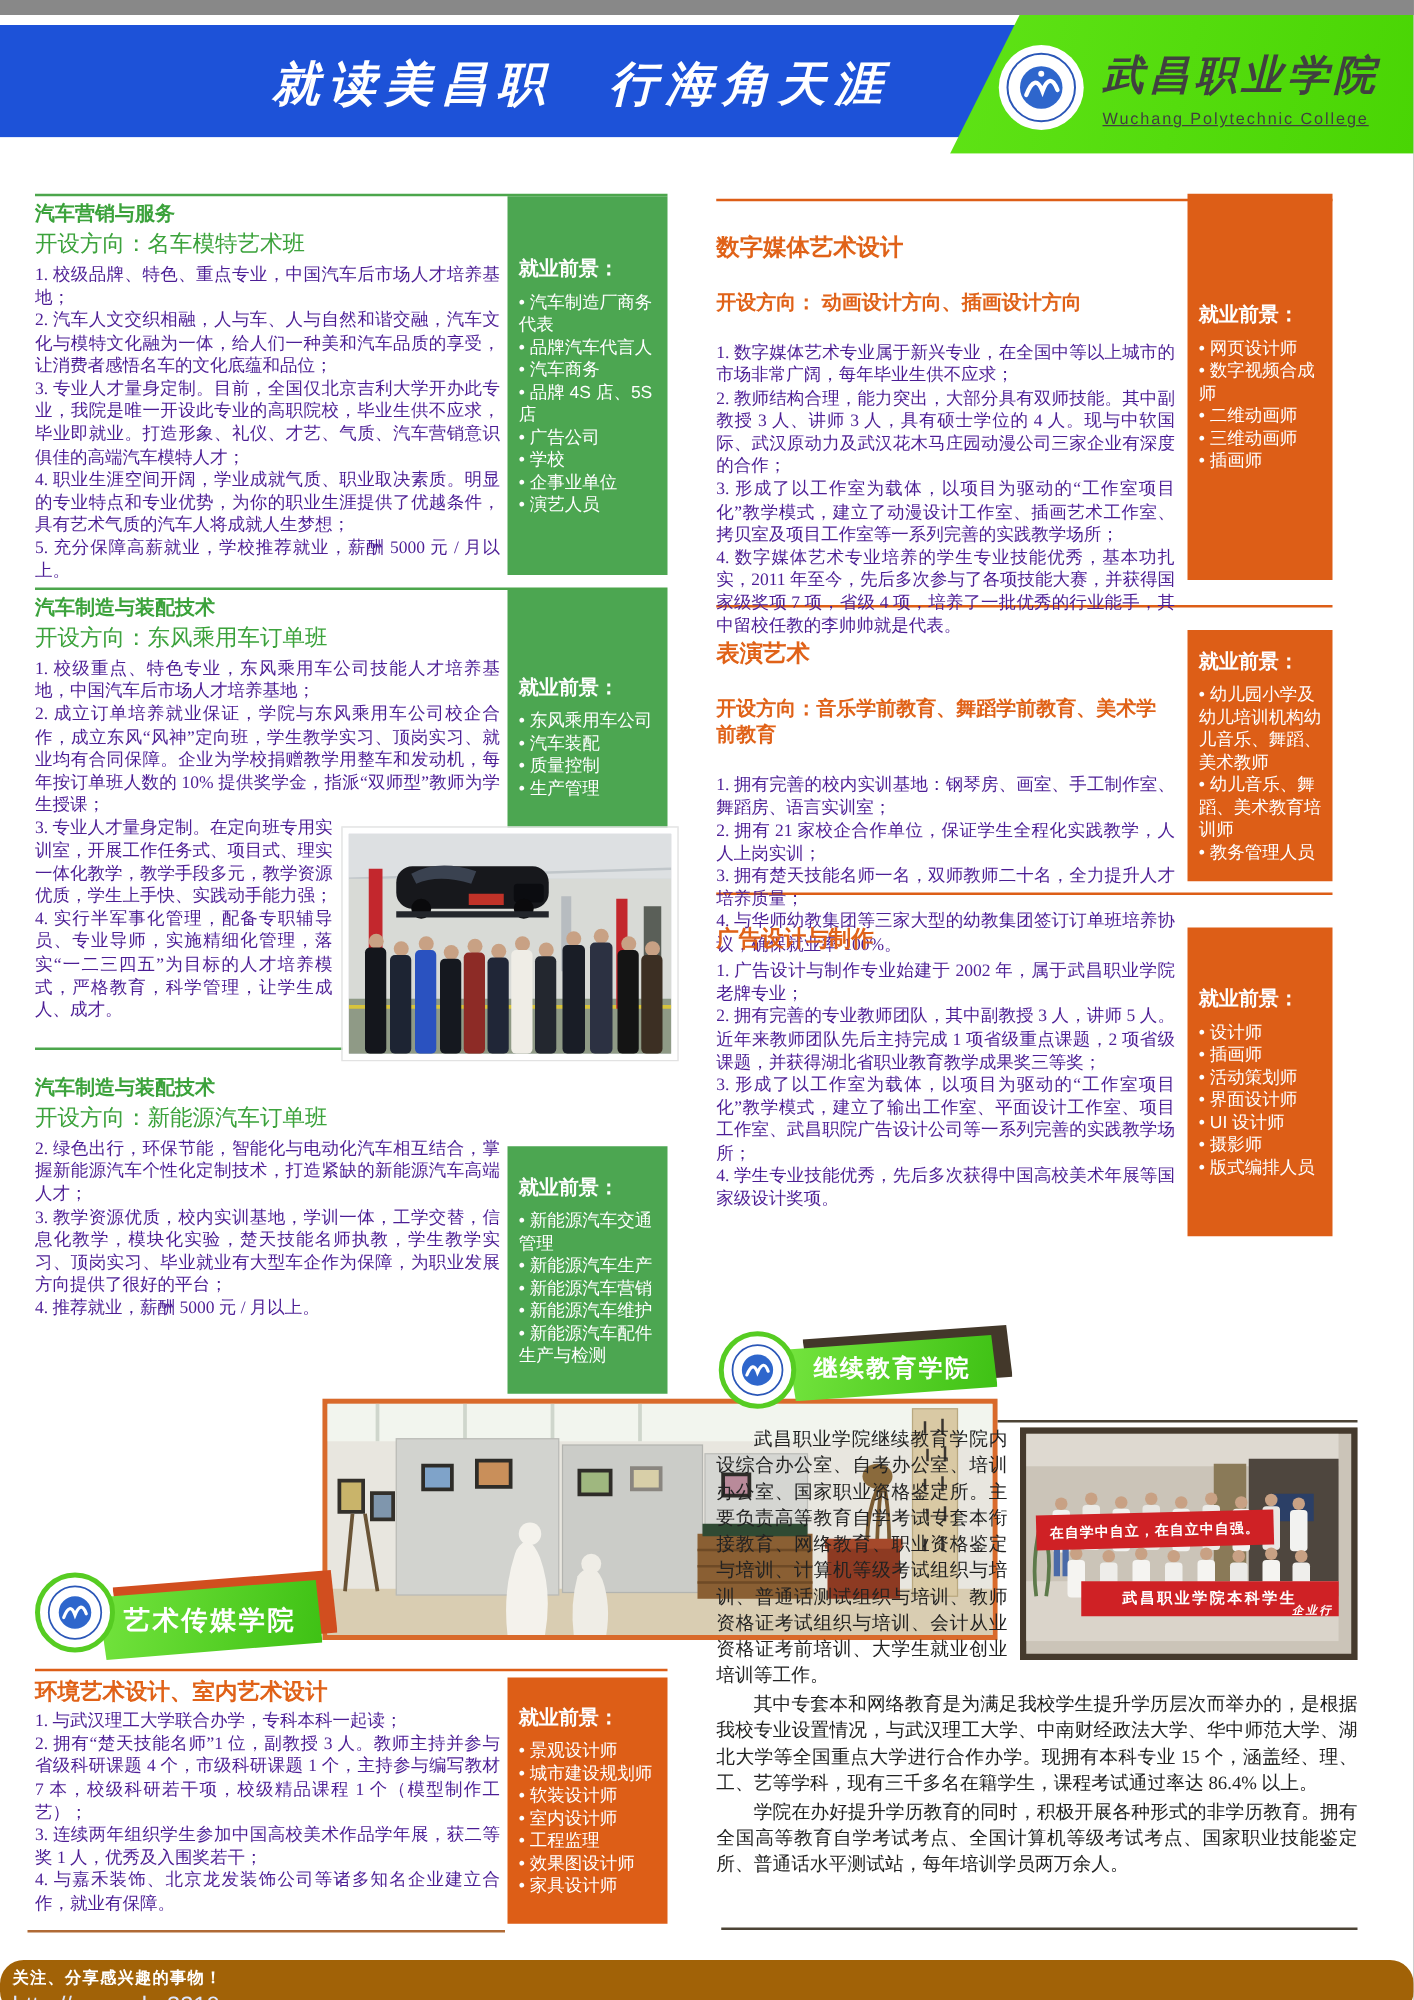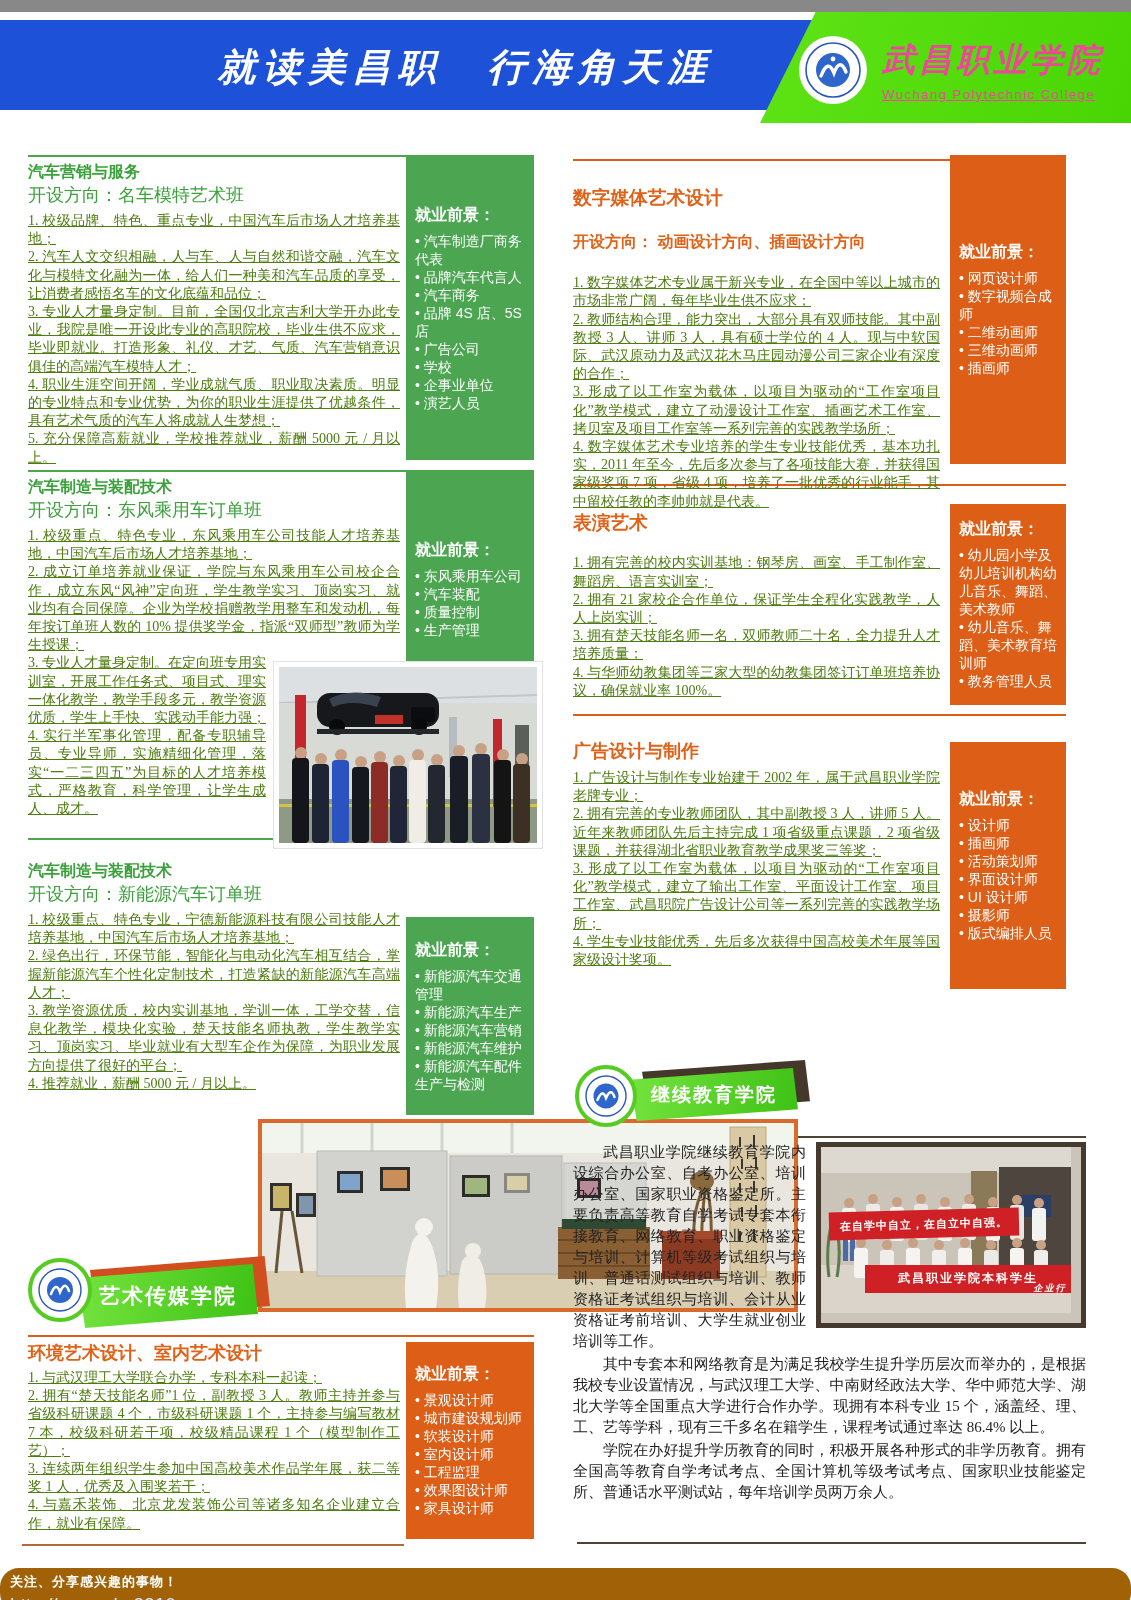--- a/index.html
+++ b/index.html
@@ -9,38 +9,38 @@
   .hdr-blue{position:absolute;left:0;top:8px;width:832px;height:90px;background:#1D52D8;
             clip-path:polygon(0 0,100% 0,94% 100%,0 100%);}
   .hdr-green{position:absolute;left:760px;top:0;width:371px;height:111px;
              background:linear-gradient(105deg,#5FE316,#49D504);
              clip-path:polygon(15% 0,100% 0,100% 100%,0 100%);}
   .slogan{position:absolute;left:140px;top:26px;width:650px;height:58px;color:#fff;
           font:italic 700 38px "DejaVu Serif","Liberation Serif",serif;letter-spacing:7px;
           text-align:center;line-height:58px;white-space:nowrap;}
   .logo-wrap{position:absolute;width:70px;height:70px;}
   .hdr-logo{left:798px;top:23px;}
-  .college-names{position:absolute;left:882px;top:26px;color:#ec4899;}
+  .college-names{position:absolute;left:882px;top:26px;color:#404040;}
   .college-cn{font:italic 700 33px "DejaVu Serif","Liberation Serif",serif;letter-spacing:4px;white-space:nowrap;}
   .college-en{font:400 13px "Liberation Sans",sans-serif;letter-spacing:1.5px;margin-top:4px;white-space:nowrap;text-decoration:underline;}
   
   .rule{position:absolute;height:2px;}
   .rule-green{background:#4CA64C;}
   .rule-orange{background:#DD5E17;}
   .rule-dark{background:#4d4436;height:2px;}
   .rule-tan{background:#b06a35;height:2px;}
   
   .sec{position:absolute;left:28px;width:372px;}
   .sec-r{position:absolute;left:573px;width:367px;}
   .sec h3{margin:0 0 2px 0;font-size:16px;font-weight:700;line-height:20px;}
   .sec h4{margin:0 0 6px 0;font-size:18px;font-weight:400;line-height:22px;}
   .t-green{color:#3BA23B;}
   .t-orange{color:#E06218;}
-  .body p{margin:0;font:14px/18.2px "Liberation Serif","DejaVu Serif",serif;color:#4d7c0f;
-          text-align:justify;text-decoration:underline;}
+  .body p{margin:0;font:14px/18.2px "Liberation Serif","DejaVu Serif",serif;color:#4c1d95;
+          text-align:justify;}
   
   .sb{position:absolute;color:#fff;display:flex;flex-direction:column;justify-content:center;
       box-sizing:border-box;padding:10px 9px;}
   .sb-green{background:#4CA651;}
   .sb-orange{background:#DD5E17;}
   .sb-left{left:406px;width:128px;}
   .sb-right{left:950px;width:116px;}
   .sb-head{font-size:16px;font-weight:700;margin-bottom:6px;}
   .sb-item{font-size:14px;line-height:18px;}
   .sb-item::before{content:"• ";}
@@ -255,21 +255,20 @@
       </div>
       <p>3. 专业人才量身定制。在定向班专用实训室，开展工作任务式、项目式、理实一体化教学，教学手段多元，教学资源优质，学生上手快、实践动手能力强；</p>
       <p>4. 实行半军事化管理，配备专职辅导员、专业导师，实施精细化管理，落实“一二三四五”为目标的人才培养模式，严格教育，科学管理，让学生成人、成才。</p>
     </div>
   </div>
 
   <div class="sec" style="top:849px;">
     <h3 class="t-green">汽车制造与装配技术</h3>
     <h4 class="t-green">开设方向：新能源汽车订单班</h4>
     <div class="body">
-      <p>1. 校级重点、特色专业，宁德新能源科技有限公司技能人才培养基地，中国汽车后市场人才培养基地；</p>
       <p>2. 绿色出行，环保节能，智能化与电动化汽车相互结合，掌握新能源汽车个性化定制技术，打造紧缺的新能源汽车高端人才；</p>
       <p>3. 教学资源优质，校内实训基地，学训一体，工学交替，信息化教学，模块化实验，楚天技能名师执教，学生教学实习、顶岗实习、毕业就业有大型车企作为保障，为职业发展方向提供了很好的平台；</p>
       <p>4. 推荐就业，薪酬 5000 元 / 月以上。</p>
     </div>
   </div>
 
   <div class="photo-gallery">
     <svg viewBox="0 0 532 185" width="100%" height="100%" preserveAspectRatio="none">
       <rect width="532" height="185" fill="#e8e6df"></rect>
       <rect width="532" height="30" fill="#f2f5ee"></rect>
@@ -353,20 +352,21 @@
     <div class="body">
       <p>1. 数字媒体艺术专业属于新兴专业，在全国中等以上城市的市场非常广阔，每年毕业生供不应求；</p>
       <p>2. 教师结构合理，能力突出，大部分具有双师技能。其中副教授 3 人、讲师 3 人，具有硕士学位的 4 人。现与中软国际、武汉原动力及武汉花木马庄园动漫公司三家企业有深度的合作；</p>
       <p>3. 形成了以工作室为载体，以项目为驱动的“工作室项目化”教学模式，建立了动漫设计工作室、插画艺术工作室、拷贝室及项目工作室等一系列完善的实践教学场所；</p>
       <p>4. 数字媒体艺术专业培养的学生专业技能优秀，基本功扎实，2011 年至今，先后多次参与了各项技能大赛，并获得国家级奖项 7 项，省级 4 项，培养了一批优秀的行业能手，其中留校任教的李帅帅就是代表。</p>
     </div>
   </div>
 
   <div class="sec-r" style="top:479px;">
     <h3 class="t-orange">表演艺术</h3>
+    <h4 class="t-orange">开设方向：音乐学前教育、舞蹈学前教育、美术学前教育</h4>
     <div class="body">
       <p>1. 拥有完善的校内实训基地：钢琴房、画室、手工制作室、舞蹈房、语言实训室；</p>
       <p>2. 拥有 21 家校企合作单位，保证学生全程化实践教学，人人上岗实训；</p>
       <p>3. 拥有楚天技能名师一名，双师教师二十名，全力提升人才培养质量；</p>
       <p>4. 与华师幼教集团等三家大型的幼教集团签订订单班培养协议，确保就业率 100%。</p>
     </div>
   </div>
 
   <div class="sec-r" style="top:709px;">
     <h3 class="t-orange" style="font-size:18px;margin-bottom:6px;">广告设计与制作</h3>

